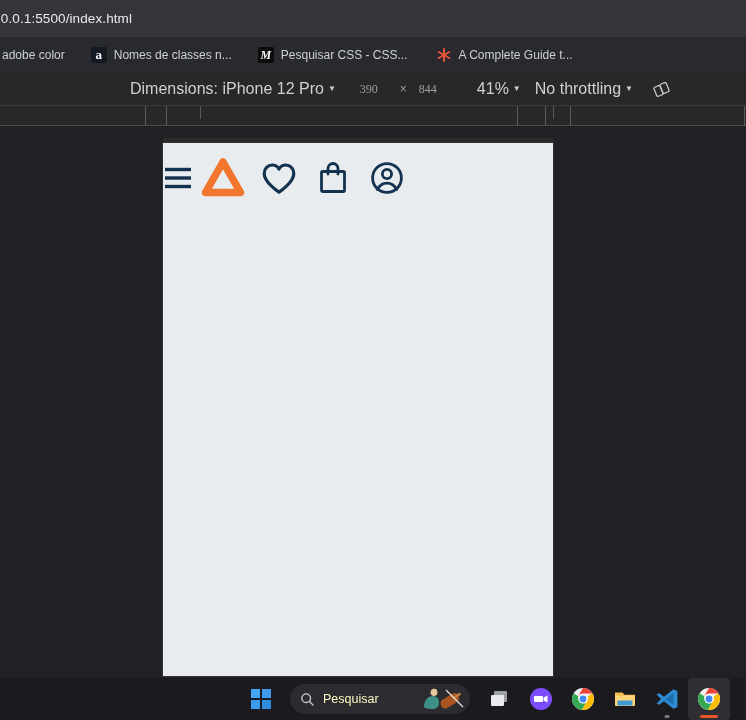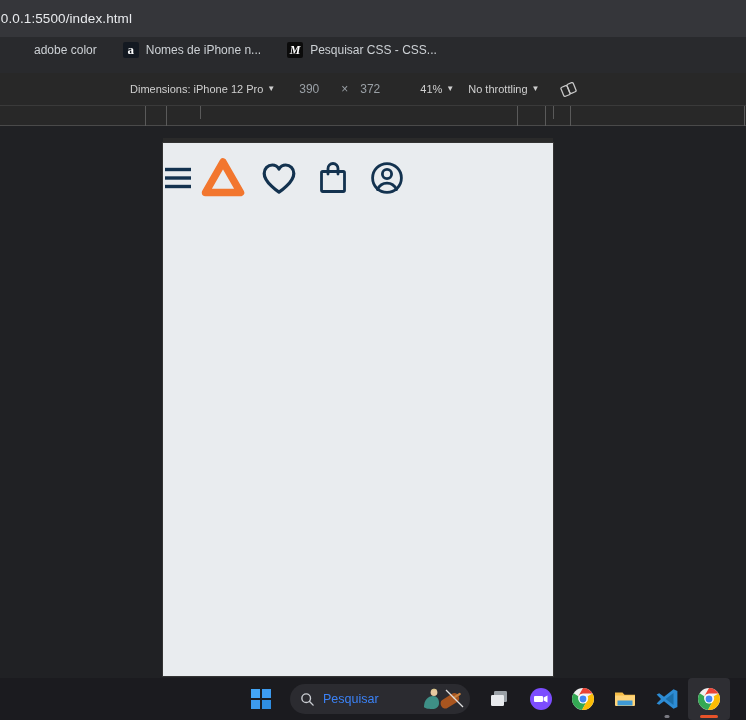--- a/index.html
+++ b/index.html
@@ -38,22 +38,22 @@
     white-space: nowrap;
   }
 
   .bookmarks-bar {
     position: absolute;
     left: 0; top: 37px;
     width: 746px;
     height: 36px;
     background: #292a2d;
     display: flex;
+    align-items: center;
     overflow: hidden;
-    padding-left: 32px;
   }
   .bm {
     display: flex;
     align-items: center;
     gap: 7px;
     height: 26px;
     padding: 0 8px;
     flex: 0 0 auto;
     white-space: nowrap;
   }
@@ -94,23 +94,23 @@
     width: 746px;
     height: 33px;
     background: #282828;
     display: flex;
     align-items: center;
     border-bottom: 1px solid #3a3a3a;
   }
   .dt-group { display: flex; align-items: center; white-space: nowrap; }
   .dt-text {
     color: #d0d0d0;
-    font-size: 11px;
-  }
-  .dt-dim { color: #9aa0a6; font-size: 12px; }
+    font-size: 16px;
+  }
+  .dt-dim { color: #9aa0a6; font-size: 12px; font-family: Liberation Serif, serif; }
   .dt-caret {
     display: inline-block;
     margin-left: 4px;
     font-size: 8px;
     color: #cfcfcf;
     transform: translateY(-1px);
   }
   .dt-sep { color: #9aa0a6; font-size: 12px; }
 
   .rotate-btn {
@@ -215,21 +215,21 @@
     border-radius: 15px;
     display: flex;
     align-items: center;
     gap: 8px;
     padding: 0 10px;
     margin: 0 8px;
     position: relative;
     overflow: hidden;
   }
   .search-text {
-    color: #3b82f6;
+    color: #fef9c3;
     font-size: 12.5px;
   }
   .search-art {
     position: absolute;
     right: 6px; top: 3px;
     width: 44px; height: 24px;
   }
   .tb-icon.active { background: #2e2e33; border-radius: 4px; }
   .tb-underline {
     position: absolute;
@@ -254,46 +254,58 @@
 
   <div class="bookmarks-bar">
 
     <div class="bm fav-clipped">
       <span class="bm-label">adobe color</span>
     </div>
 
 
     <div class="bm" style="margin-left:10px">
       <span class="bm-fav fav-amazon">a</span>
-      <span class="bm-label">Nomes de iPhone n...</span>
+      <span class="bm-label">Nomes de classes n...</span>
     </div>
 
     <div class="bm" style="margin-left:10px">
       <span class="bm-fav fav-mdn">M</span>
       <span class="bm-label">Pesquisar CSS - CSS...</span>
     </div>
 
+    <div class="bm" style="margin-left:12px">
+      <span class="bm-fav fav-css">
+        <svg width="16" height="16" viewBox="0 0 16 16" aria-hidden="true">
+          <g stroke="#e8543a" stroke-width="2" stroke-linecap="round">
+            <line x1="8" y1="2" x2="8" y2="14"></line>
+            <line x1="2.7" y1="5" x2="13.3" y2="11"></line>
+            <line x1="13.3" y1="5" x2="2.7" y2="11"></line>
+          </g>
+        </svg>
+      </span>
+      <span class="bm-label">A Complete Guide t...</span>
+    </div>
 
   </div>
 
   <div class="device-toolbar">
 
     <div class="dt-group" style="margin-left:130px">
       <span class="dt-text">Dimensions: iPhone 12 Pro</span>
       <span class="dt-caret">▼</span>
     </div>
 
     <div class="dt-group" style="margin-left:24px">
       <span class="dt-dim">390</span>
     </div>
 
     <span class="dt-sep" style="margin-left:22px">×</span>
 
     <div class="dt-group" style="margin-left:12px">
-      <span class="dt-dim">372</span>
+      <span class="dt-dim">844</span>
     </div>
 
     <div class="dt-group" style="margin-left:40px">
       <span class="dt-text">41%</span>
       <span class="dt-caret">▼</span>
     </div>
 
     <div class="dt-group" style="margin-left:14px">
       <span class="dt-text">No throttling</span>
       <span class="dt-caret">▼</span>

